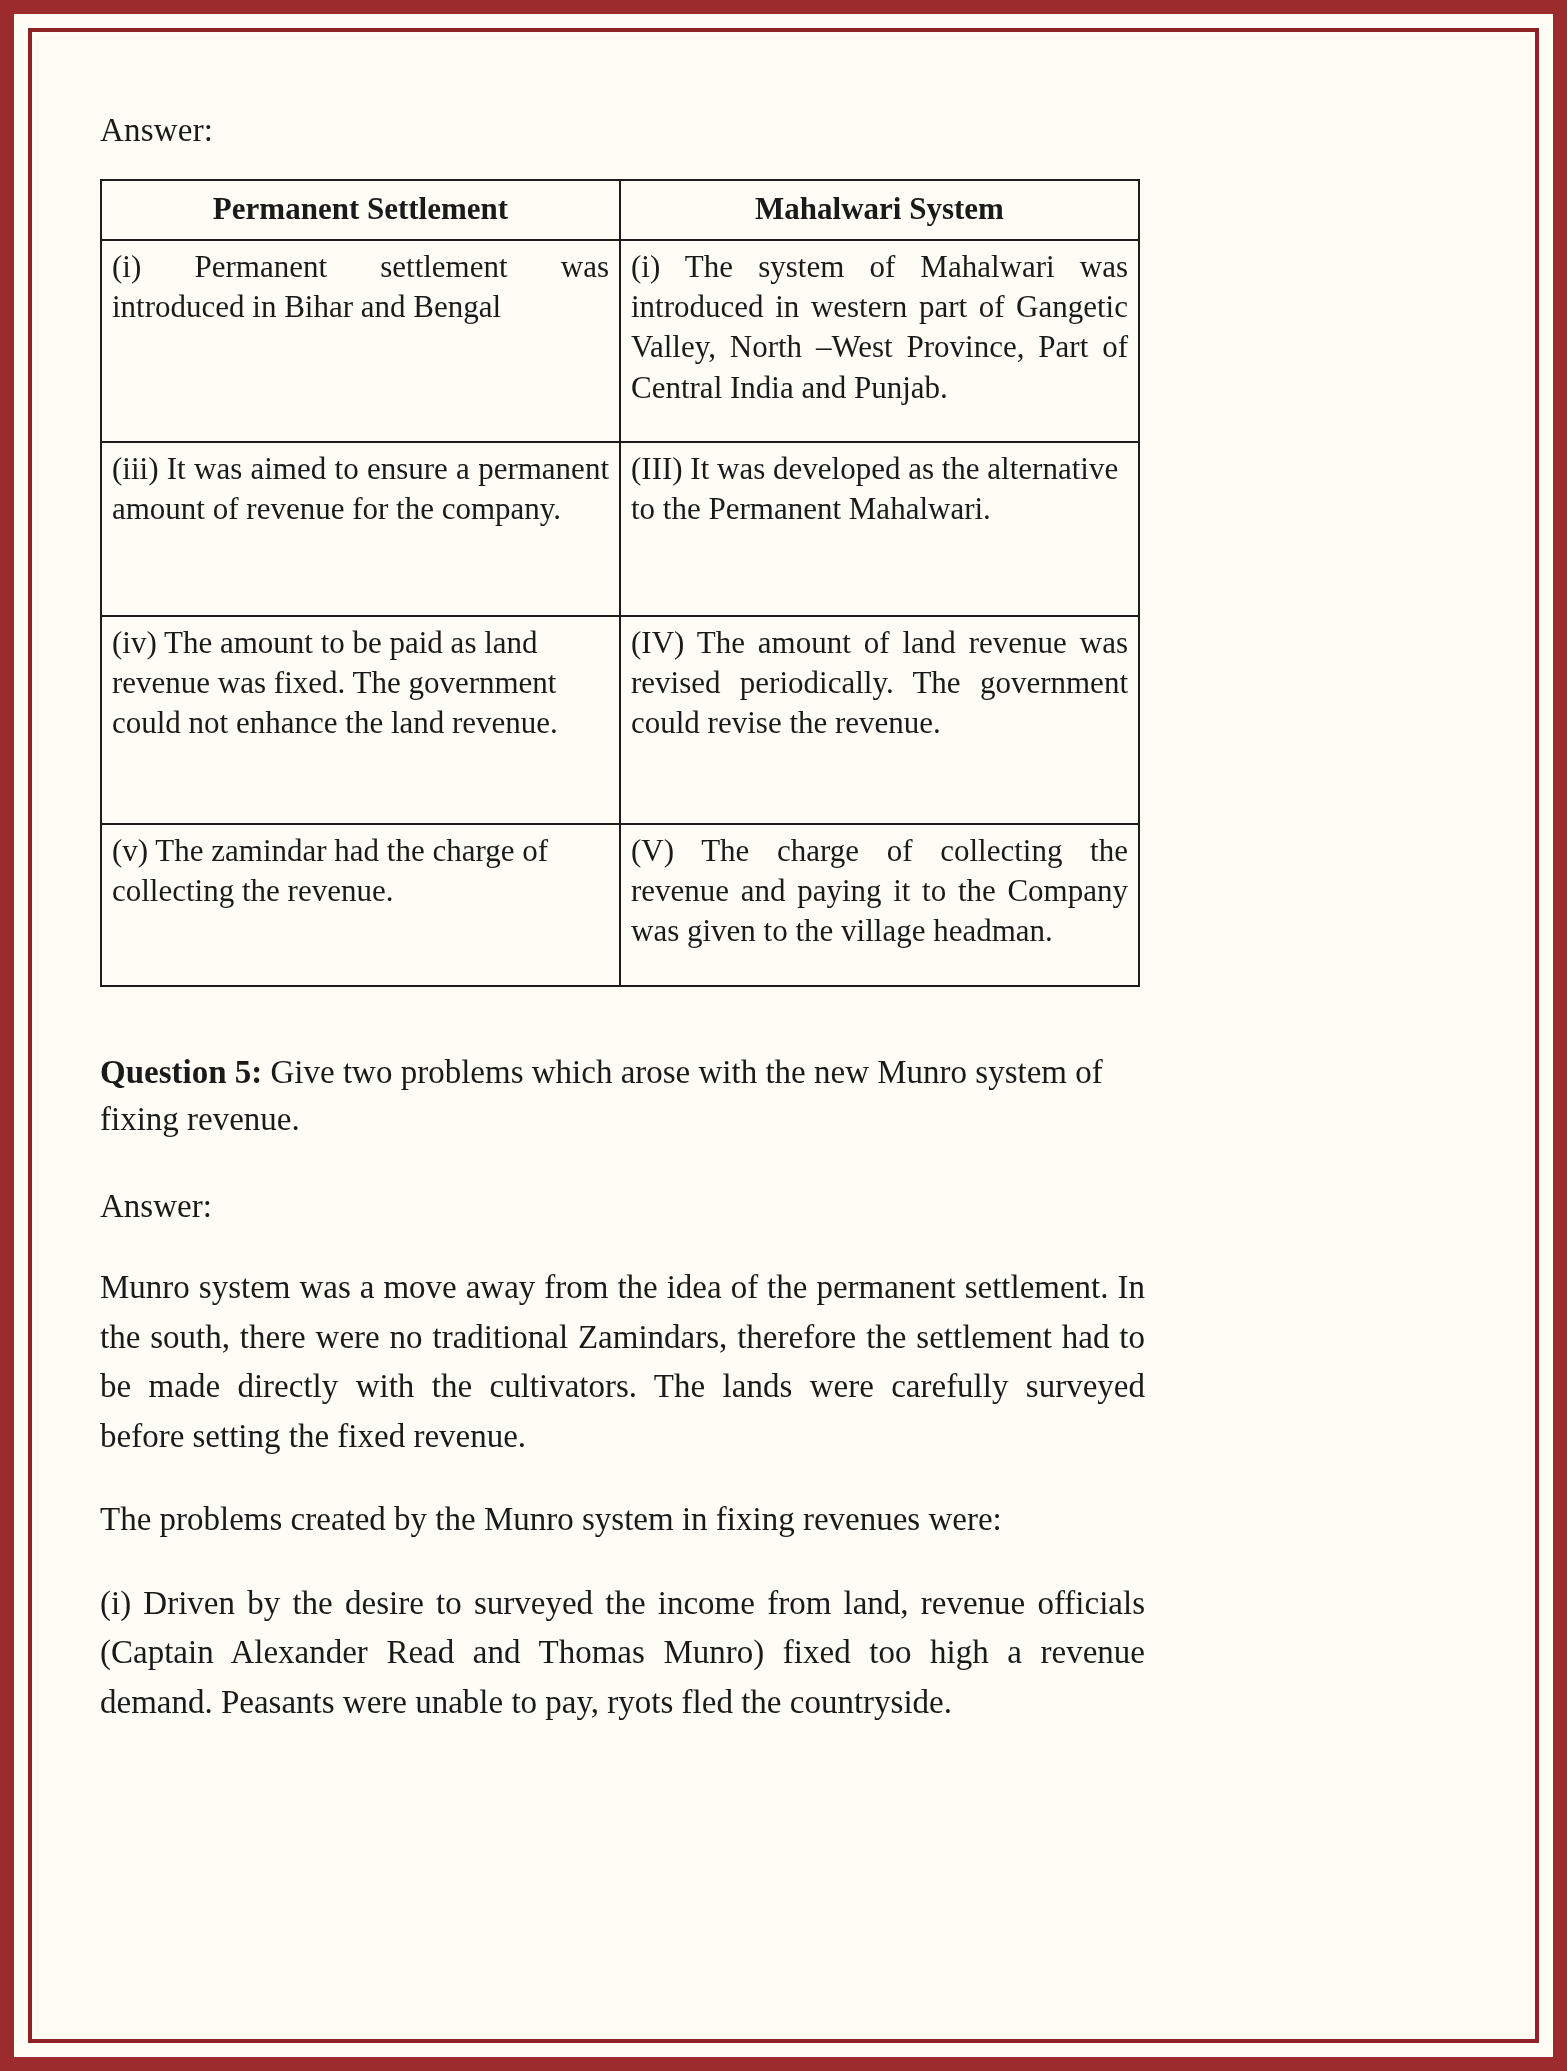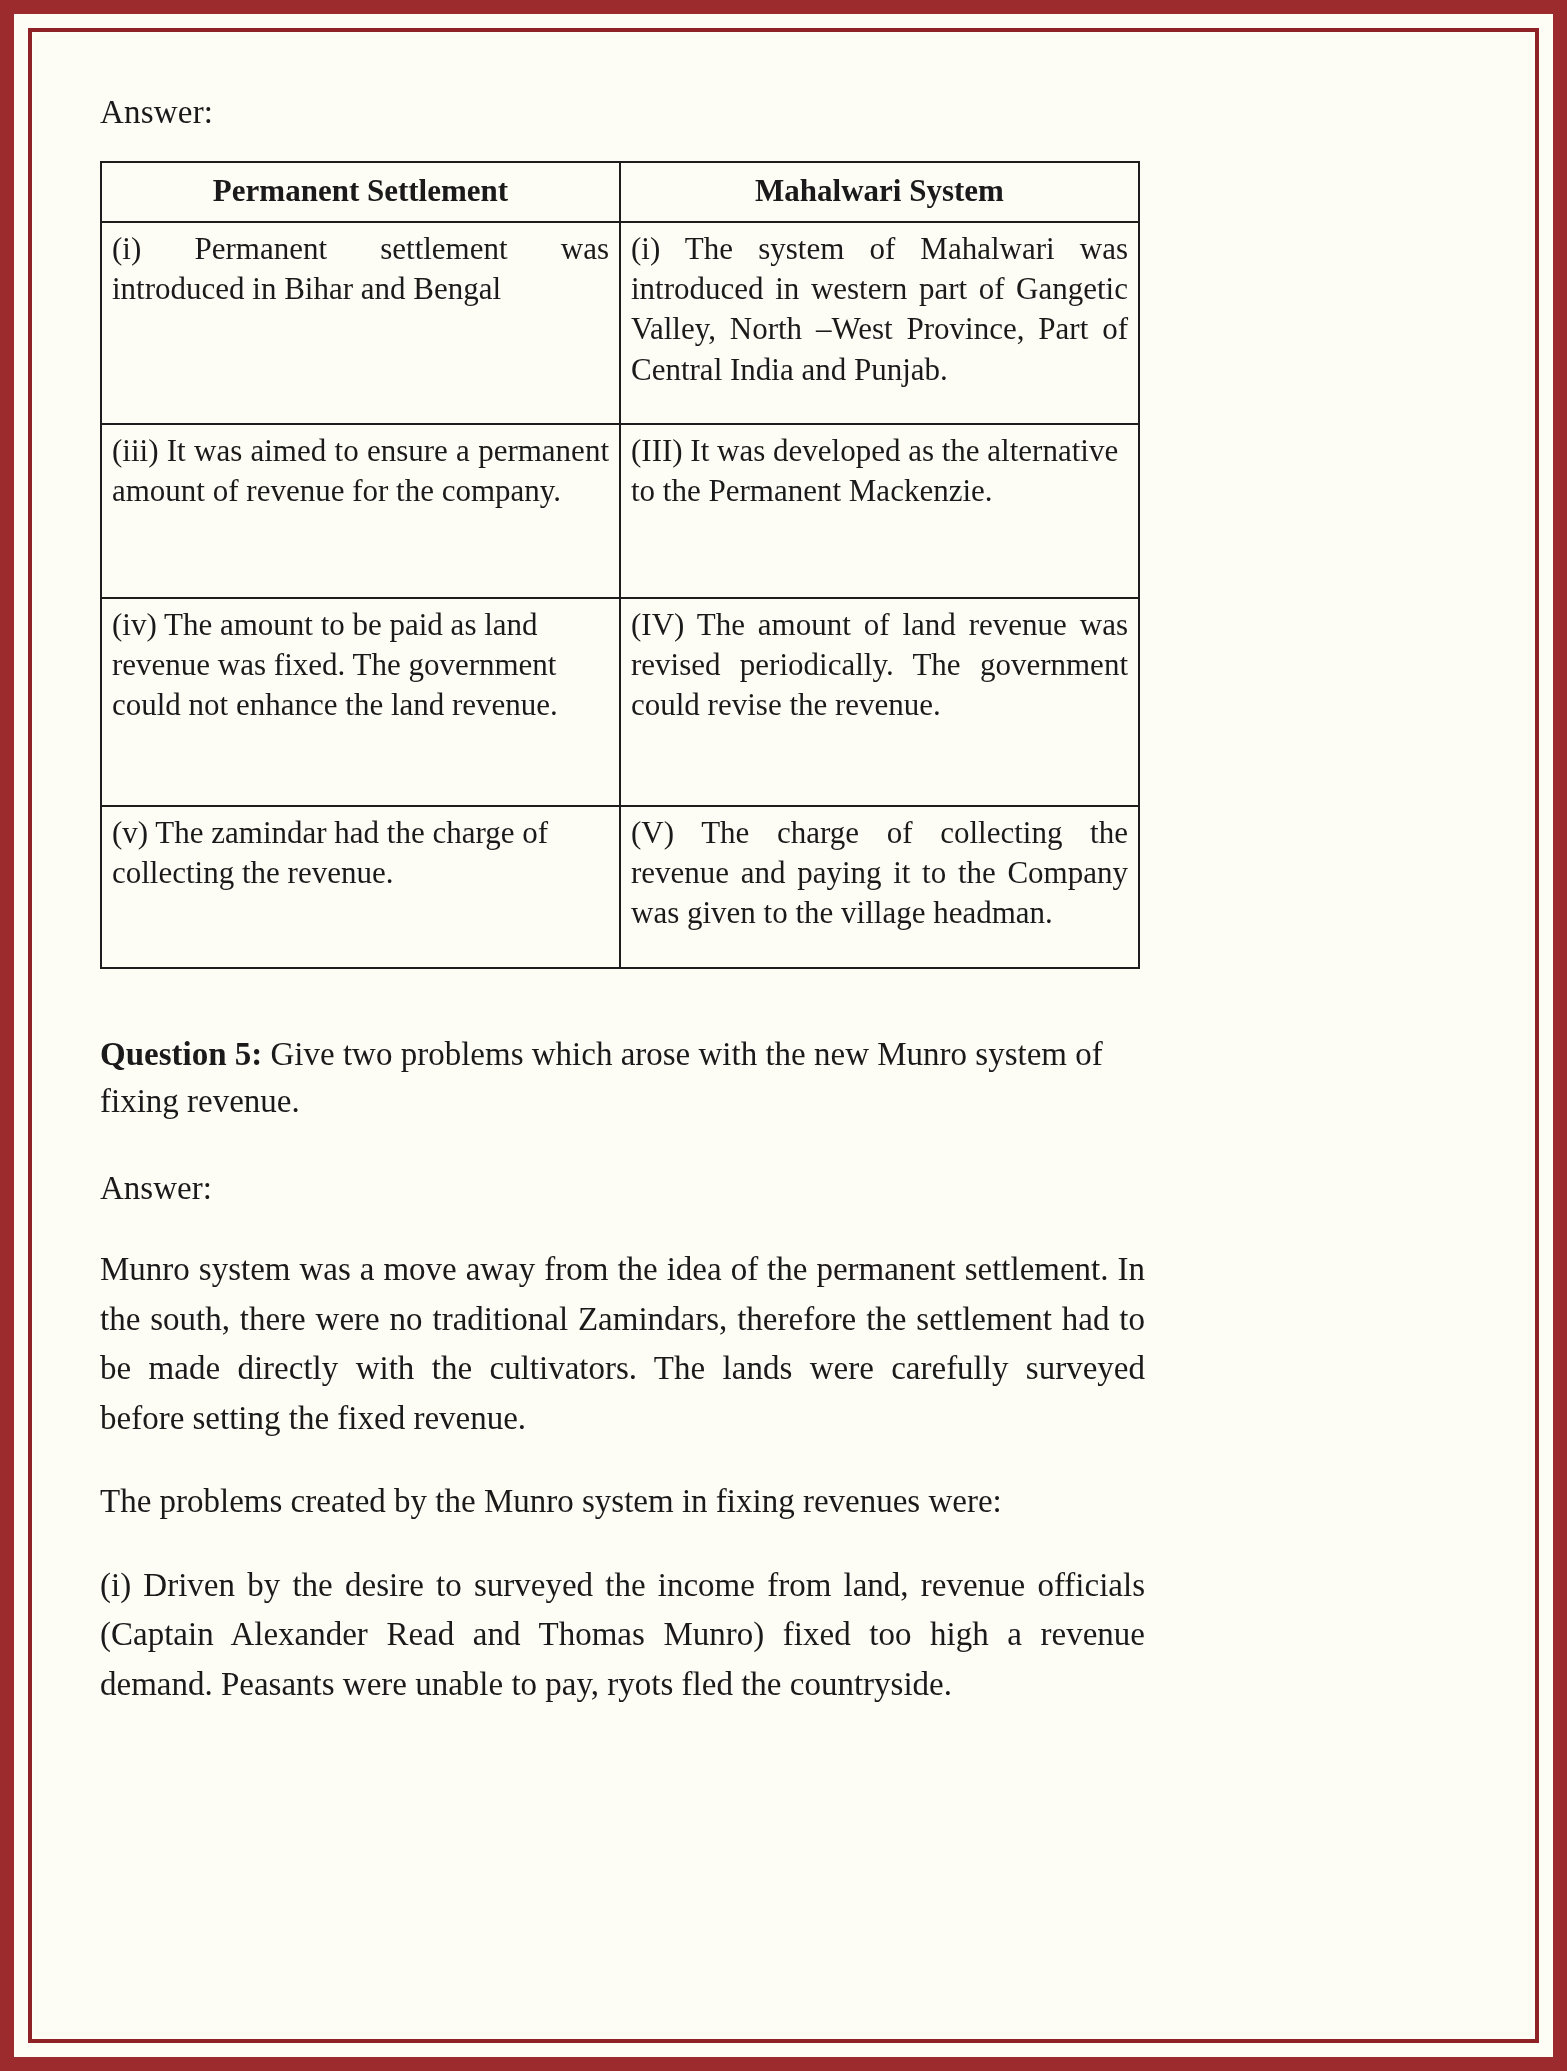--- a/index.html
+++ b/index.html
@@ -40,21 +40,21 @@
     top: 4px;
     right: 4px;
     bottom: 4px;
     box-sizing: border-box;
     border: 3px solid #fbfbf2;
     background: #fdfdf6;
   }
   .content {
     position: absolute;
     left: 100px;
-    top: 90px;
+    top: 108px;
     width: 1045px;
     font-family: Liberation Serif, serif;
   }
   .label-answer {
     font-size: 33px;
     line-height: 1.35;
     margin: 0 0 26px 0;
     letter-spacing: 0.2px;
   }
   table.compare {
@@ -140,21 +140,21 @@
         <th class="col-b">Mahalwari System</th>
       </tr>
     </thead>
     <tbody>
       <tr class="row-1">
         <td class="just">(i) Permanent settlement was introduced in Bihar and Bengal</td>
         <td class="just">(i) The system of Mahalwari was introduced in western part of Gangetic Valley, North –West Province, Part of Central India and Punjab.</td>
       </tr>
       <tr class="row-3">
         <td class="just">(iii) It was aimed to ensure a permanent amount of revenue for the company.</td>
-        <td class="left">(III) It was developed as the alternative to the Permanent Mackenzie.</td>
+        <td class="left">(III) It was developed as the alternative to the Permanent Mahalwari.</td>
       </tr>
       <tr class="row-4">
         <td class="left">(iv) The amount to be paid as land revenue was fixed. The government could not enhance the land revenue.</td>
         <td class="just">(IV) The amount of land revenue was revised periodically. The government could revise the revenue.</td>
       </tr>
       <tr class="row-5">
         <td class="left">(v) The zamindar had the charge of collecting the revenue.</td>
         <td class="just">(V) The charge of collecting the revenue and paying it to the Company was given to the village headman.</td>
       </tr>
     </tbody>

